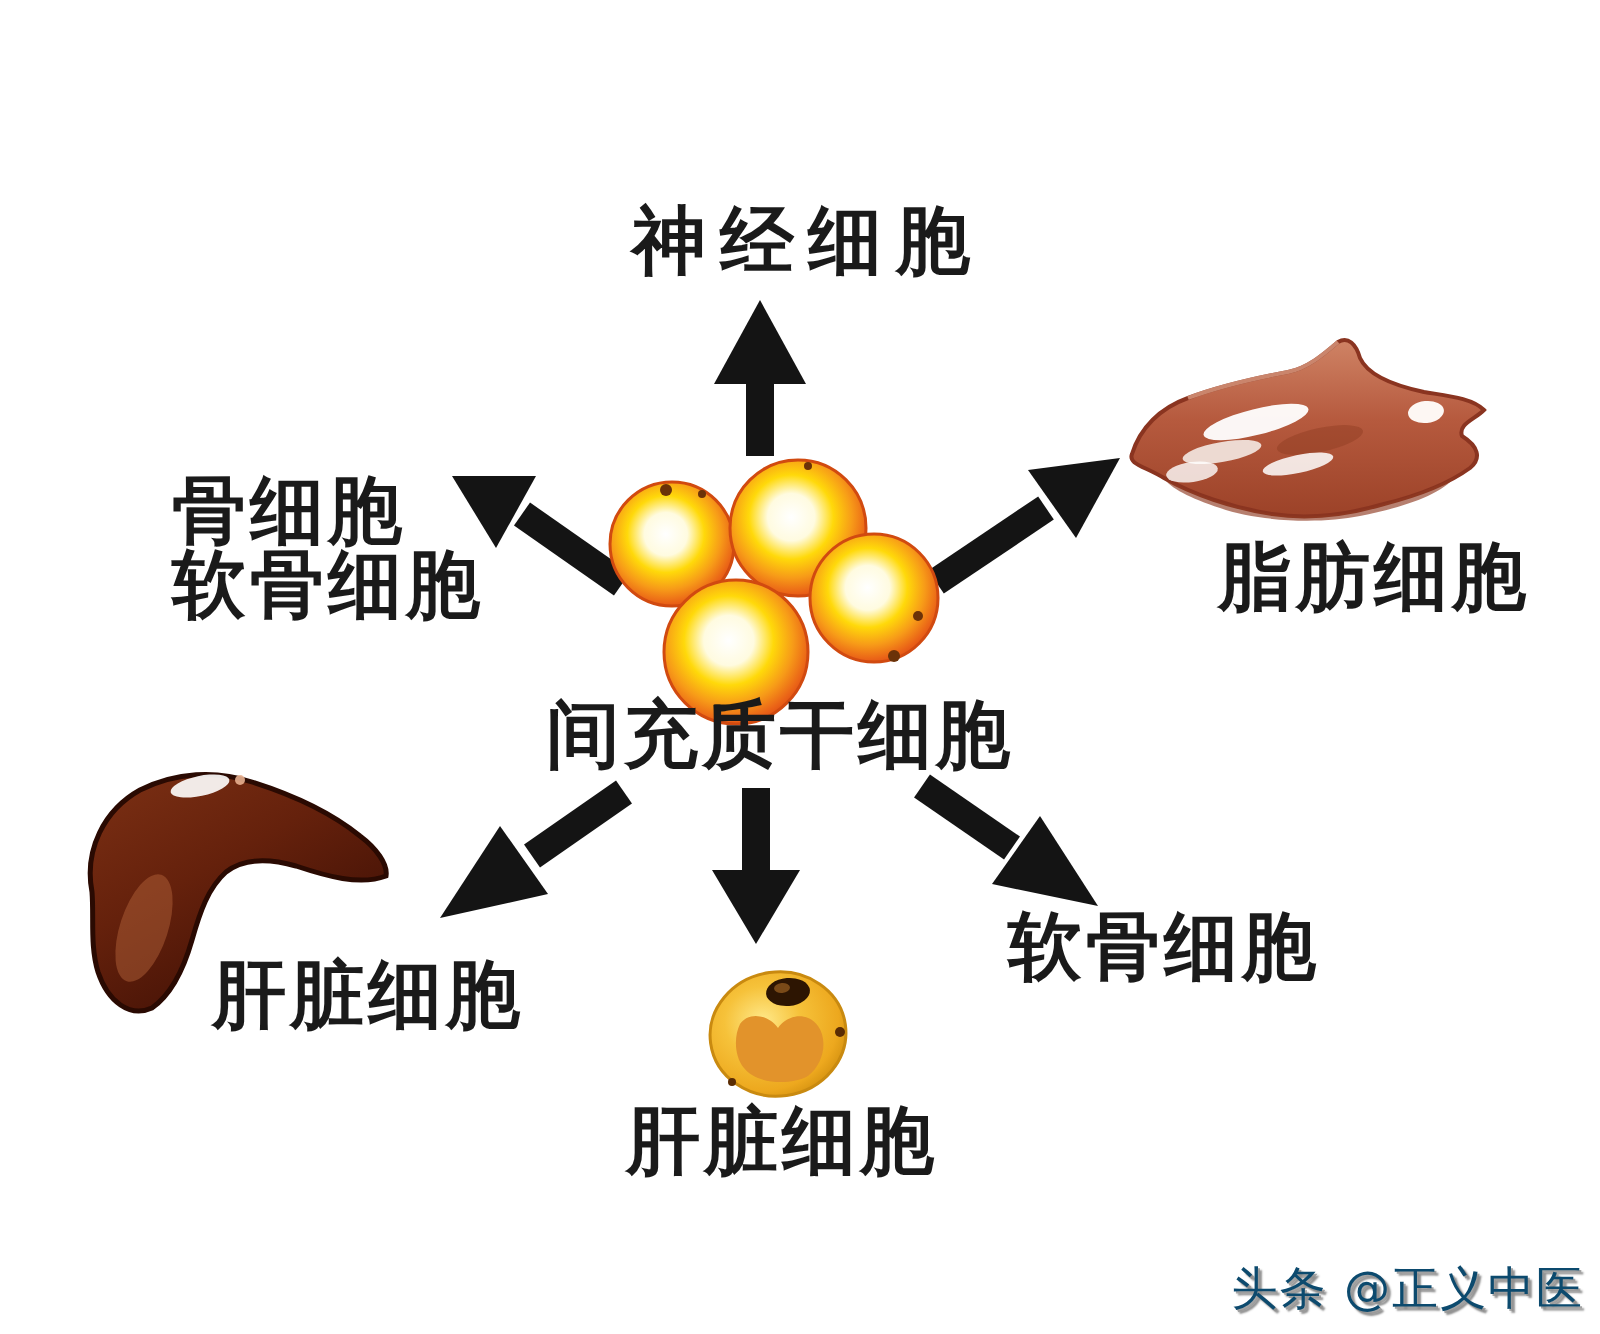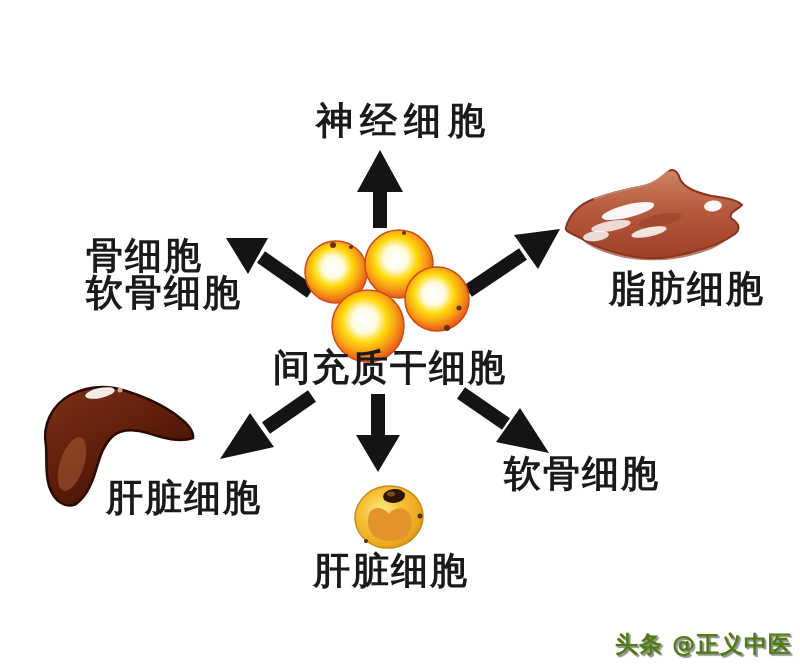--- a/index.html
+++ b/index.html
@@ -28,23 +28,23 @@
     line-height: 1.0;
   }
   .lbl.centered { transform: translateX(-50%); }
   .lbl.nerve { letter-spacing: 7px; }
   .lbl.two-line span { display: block; line-height: 37px; }
   .watermark {
     position: absolute;
     right: 8px;
     top: 629px;
     font-size: 23px;
-    font-weight: 700;
+    font-weight: 400;
     letter-spacing: 1px;
-    color: #4d7c0f;
+    color: #0c4a6e;
     text-shadow: 2px 2px 1px #8f8f8f, 1px 1px 0 #a8a8a8;
     white-space: nowrap;
   }
 </style>
 </head>
 <body>
 
 <div class="canvas">
 
   <svg class="gfx" width="800" height="667" viewBox="0 0 800 667">

